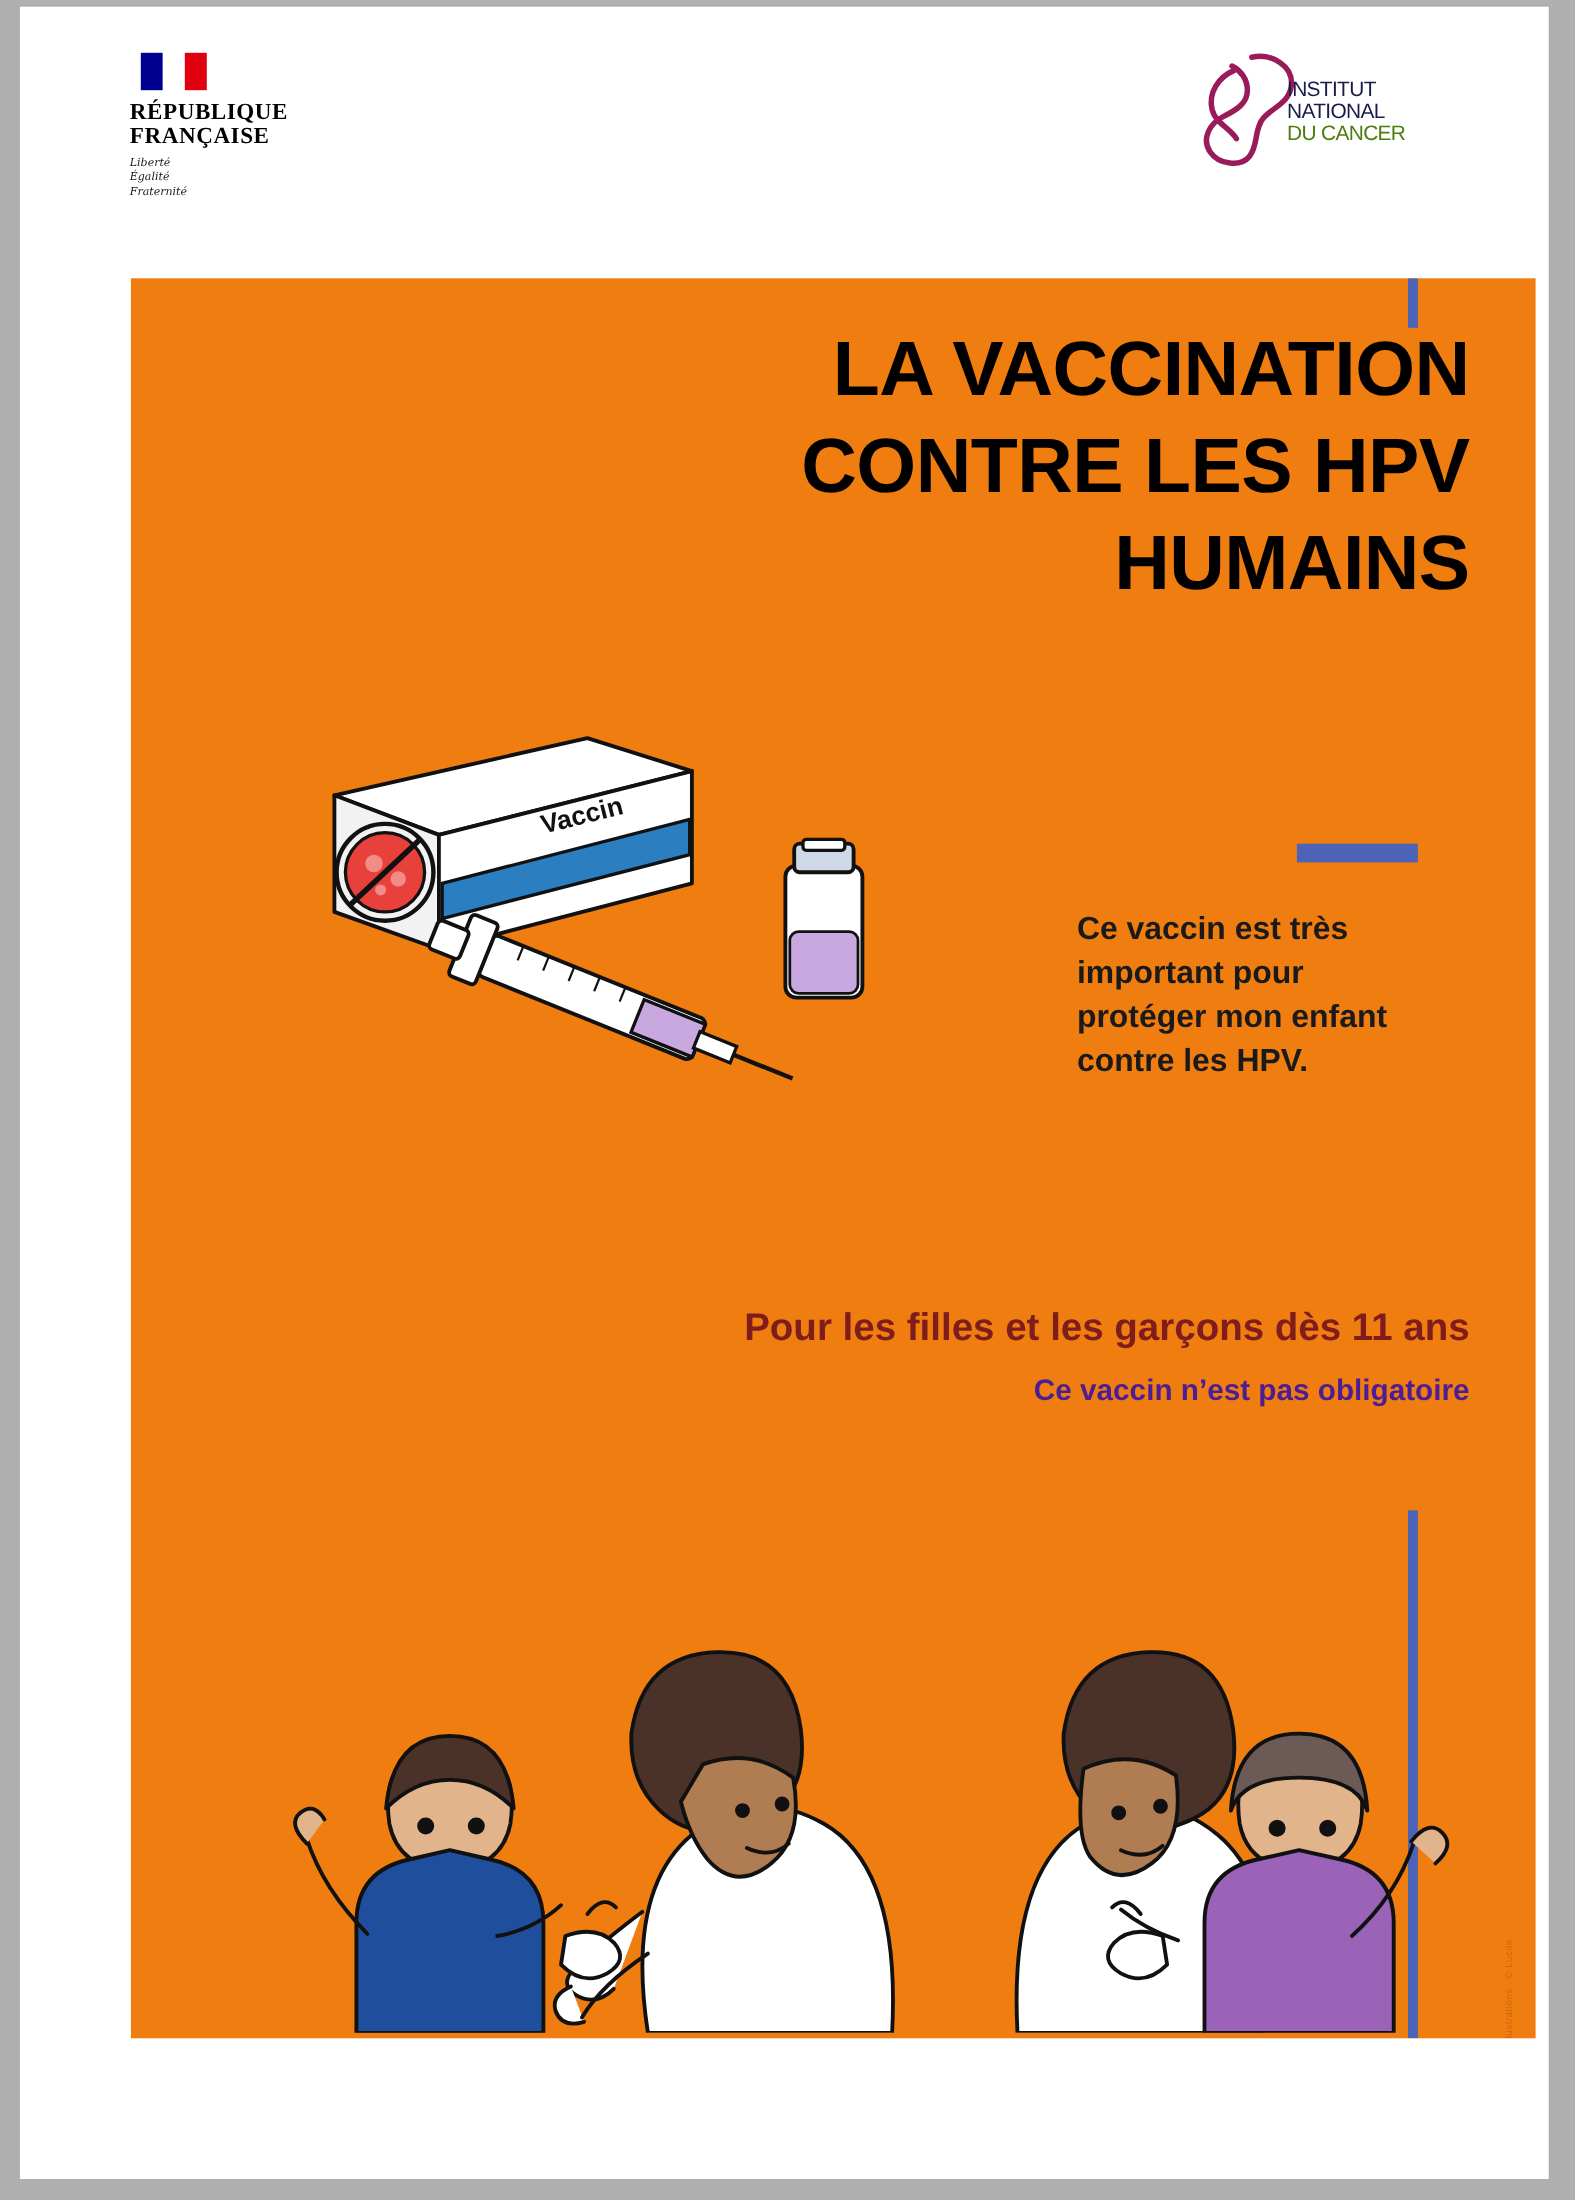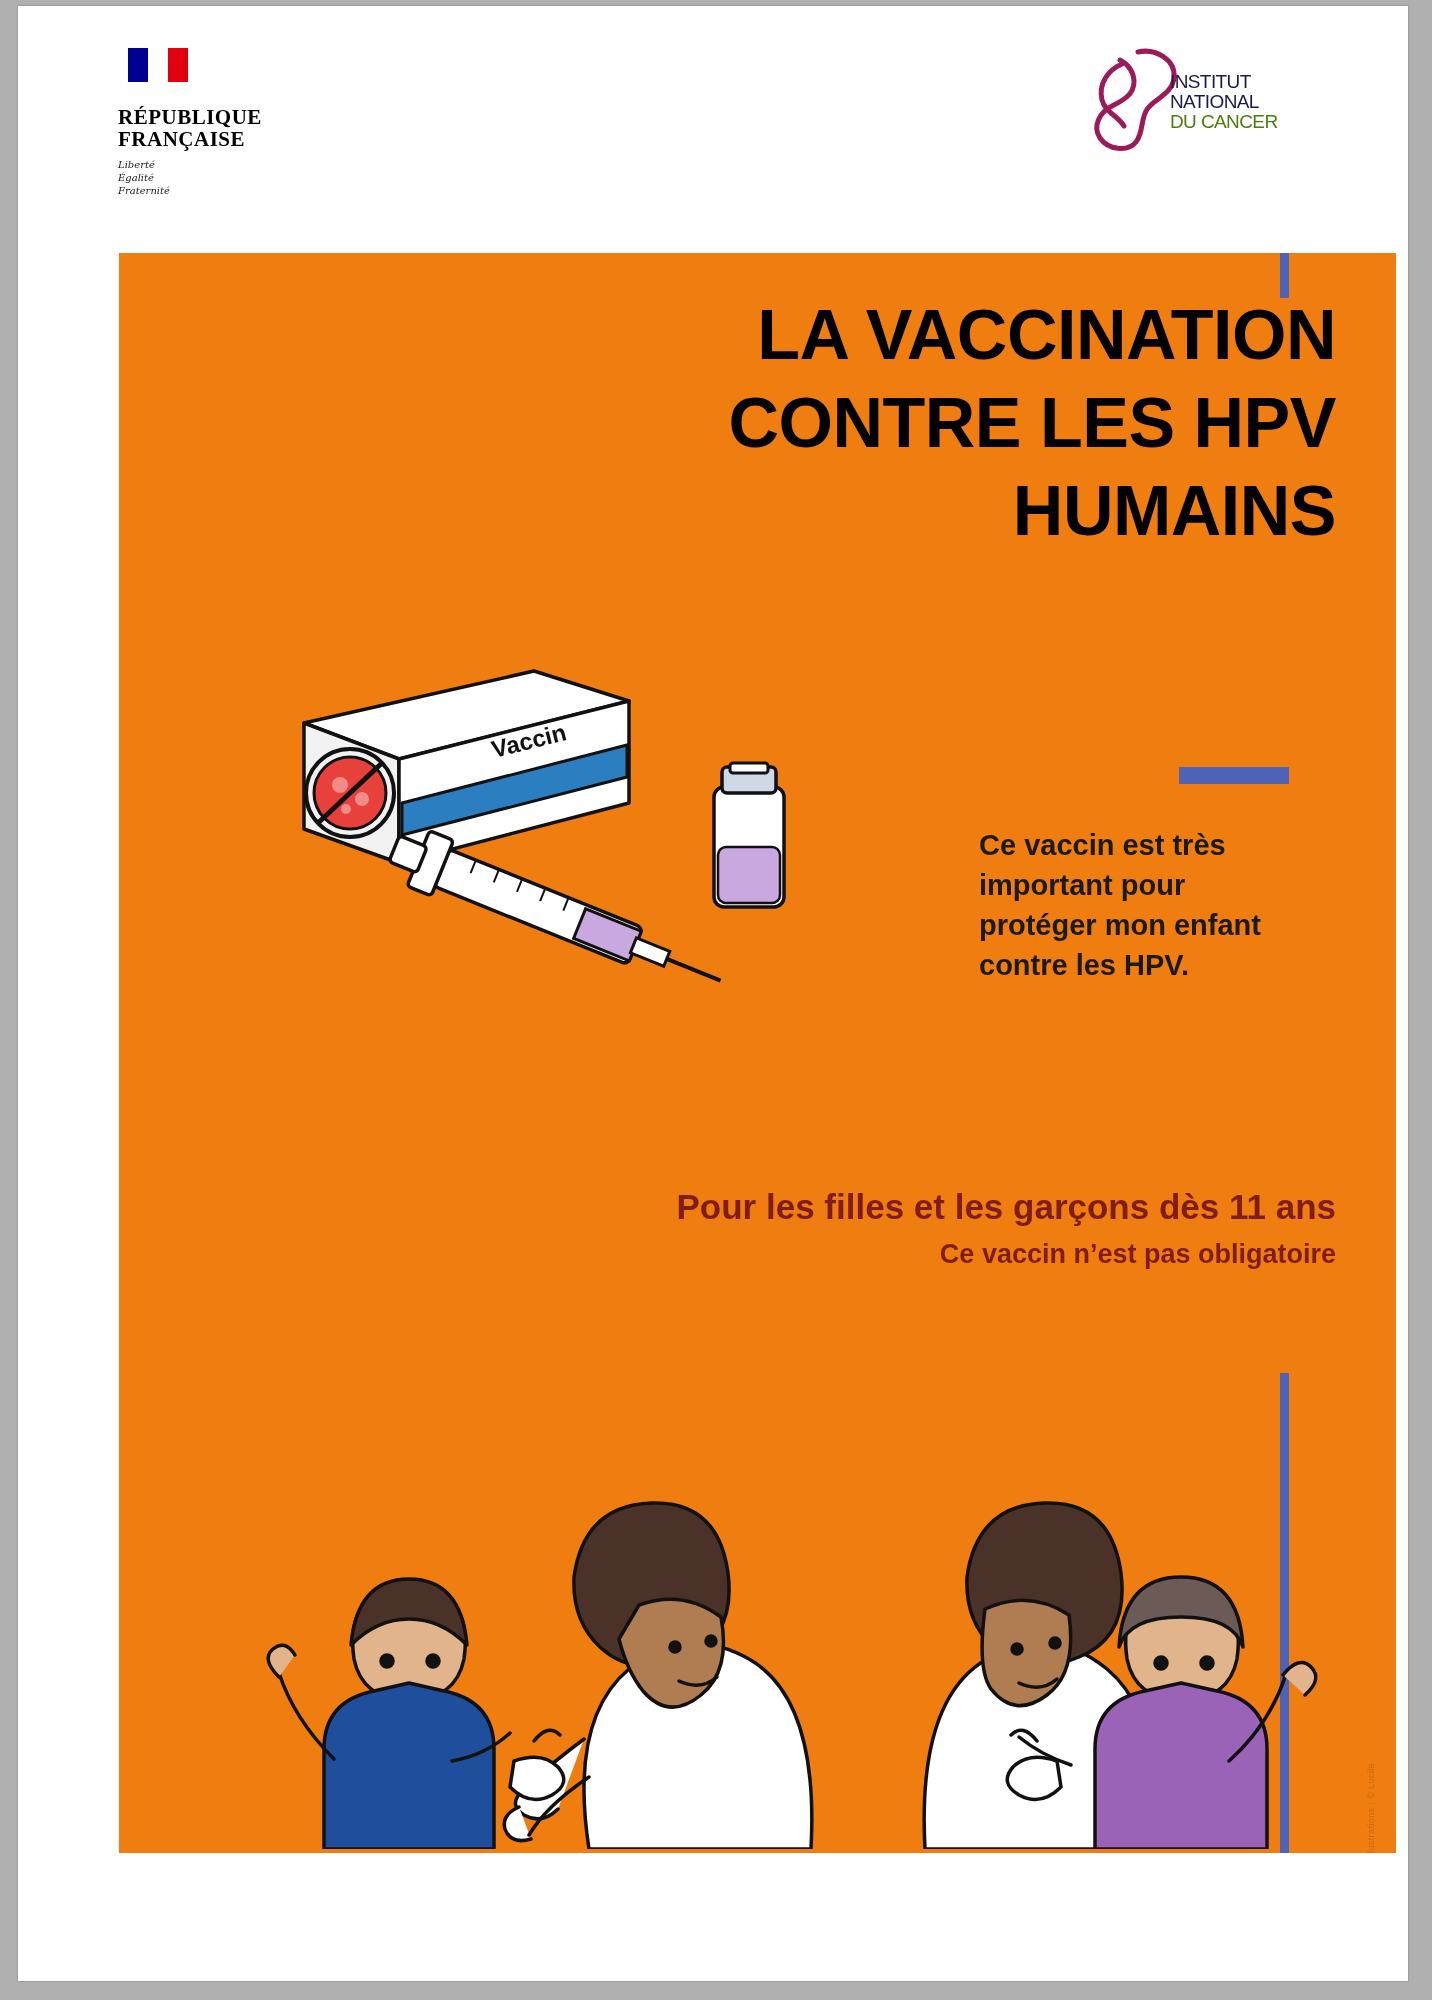--- a/index.html
+++ b/index.html
@@ -28,21 +28,21 @@
     position: absolute;
     left: 100px; top: 42px;
     width: 190px;
   }
   .marianne .flag { display: flex; height: 34px; width: 60px; margin-left: 10px; }
   .marianne .flag i { display: block; width: 20px; height: 100%; }
   .marianne .flag .b { background: #000091; }
   .marianne .flag .w { background: #ffffff; }
   .marianne .flag .r { background: #e1000f; }
   .marianne .rf {
-    margin-top: 24px;
+    margin-top: 8px;
     font-family: "Liberation Serif", serif;
     font-weight: 700;
     font-size: 21px;
     line-height: 22px;
     letter-spacing: .5px;
     color: #000000;
   }
   .marianne .devise {
     margin-top: 8px;
     font-family: "DejaVu Serif", serif;
@@ -123,22 +123,22 @@
     width: 1037px;
     text-align: right;
   }
   .midtext .lead {
     color: #7f1d1d;
     font-weight: 800;
     font-size: 35px;
     line-height: 46px;
   }
   .midtext .sub {
-    margin-top: 6px;
-    color: #7f1d1d;
+    margin-top: 16px;
+    color: #4c1d95;
     font-weight: 700;
     font-size: 27px;
     line-height: 36px;
   }
   .credit {
     position: absolute;
     right: 20px; bottom: 90px;
     transform: rotate(-90deg);
     transform-origin: right bottom;
     color: #c96a10;

